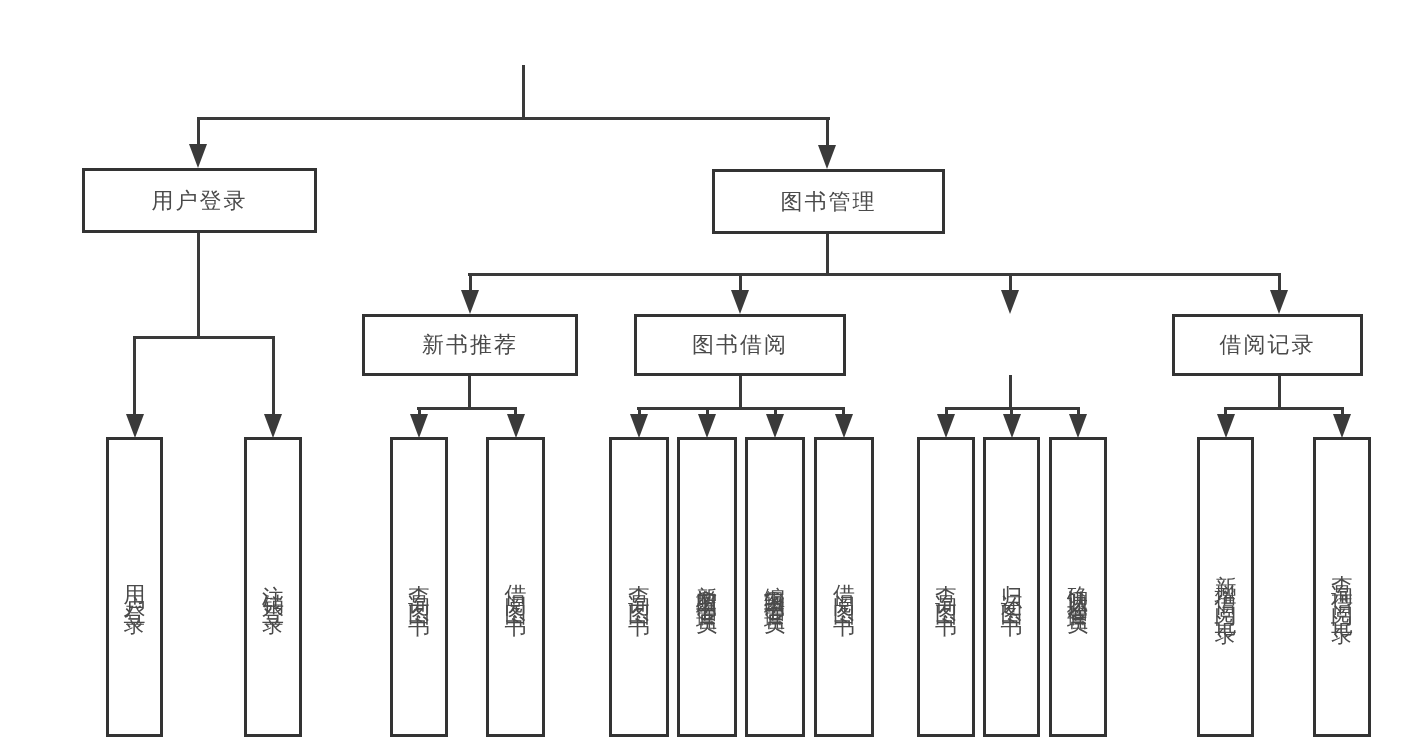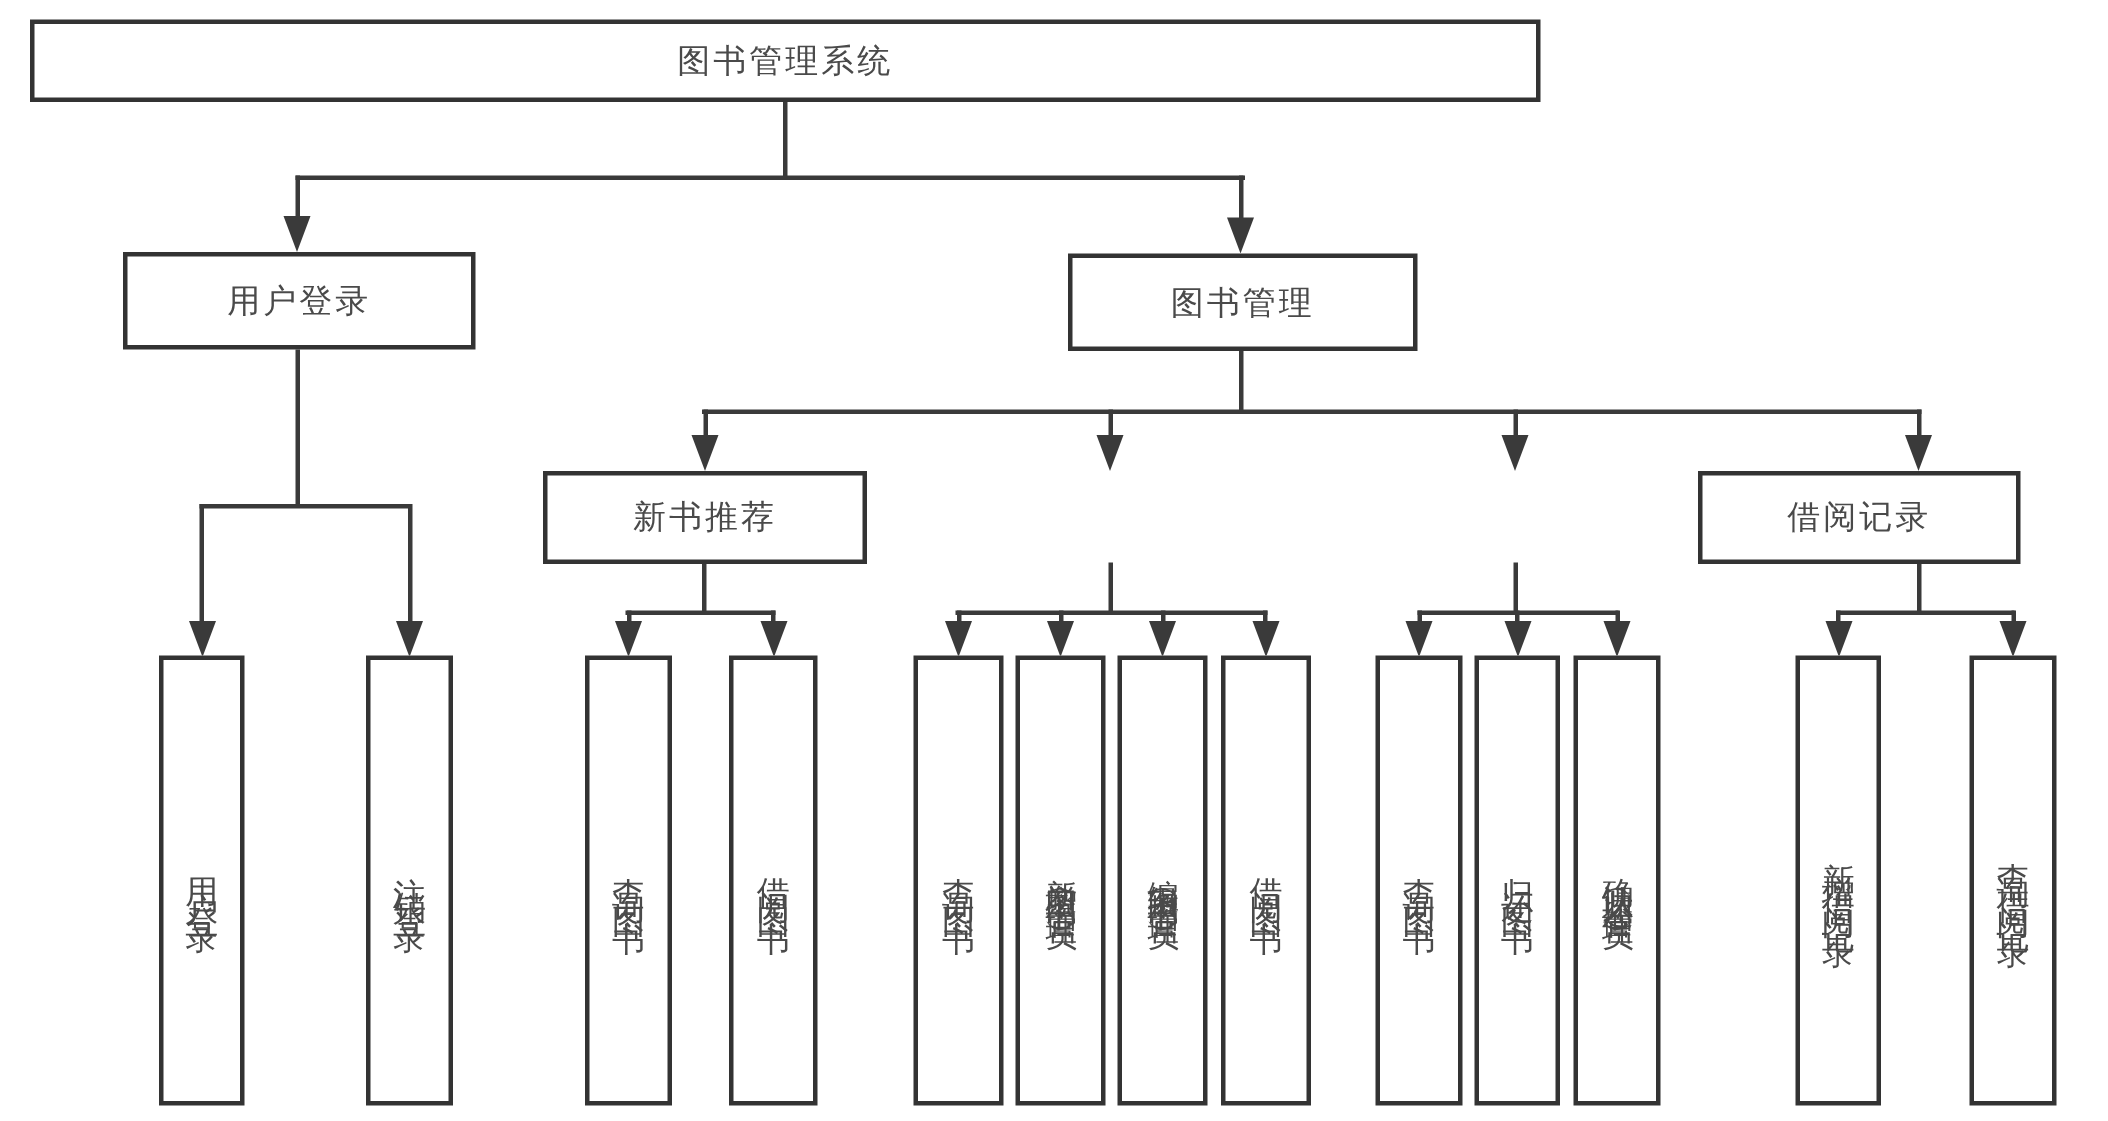--- a/index.html
+++ b/index.html
@@ -31,35 +31,35 @@
   .watermark{
     position:absolute;right:8px;bottom:3px;z-index:5;
     font-size:23px;letter-spacing:1px;color:var(--watermark,#a9a2a2);
   }
 </style>
 </head>
 <body>
 
 <div class="stage">
 
-  <div class="node" style="left:20px;top:13px;width:1007px;height:55px">
-    <span>图书管理系统</span>
-  </div>
 
   <div class="node" style="left:82px;top:168px;width:235px;height:65px">
     <span>用户登录</span>
   </div>
   <div class="node" style="left:362px;top:314px;width:216px;height:62px">
     <span>新书推荐</span>
   </div>
 
   <div class="node" style="left:712px;top:169px;width:233px;height:65px">
     <span>图书管理</span>
   </div>
-  <div class="node" style="left:1132px;top:314px;width:215px;height:62px">
+  <div class="node" style="left:634px;top:314px;width:212px;height:62px">
+    <span>图书借阅</span>
+  </div>
+  <div class="node" style="left:1172px;top:314px;width:191px;height:62px">
     <span>借阅记录</span>
   </div>
 
   <div class="node vnode" style="left:106px;top:437px;width:57px;height:300px">
     <span class="vtxt">用户登录</span>
   </div>
   <div class="node vnode" style="left:244px;top:437px;width:58px;height:300px">
     <span class="vtxt">注销登录</span>
   </div>
 

